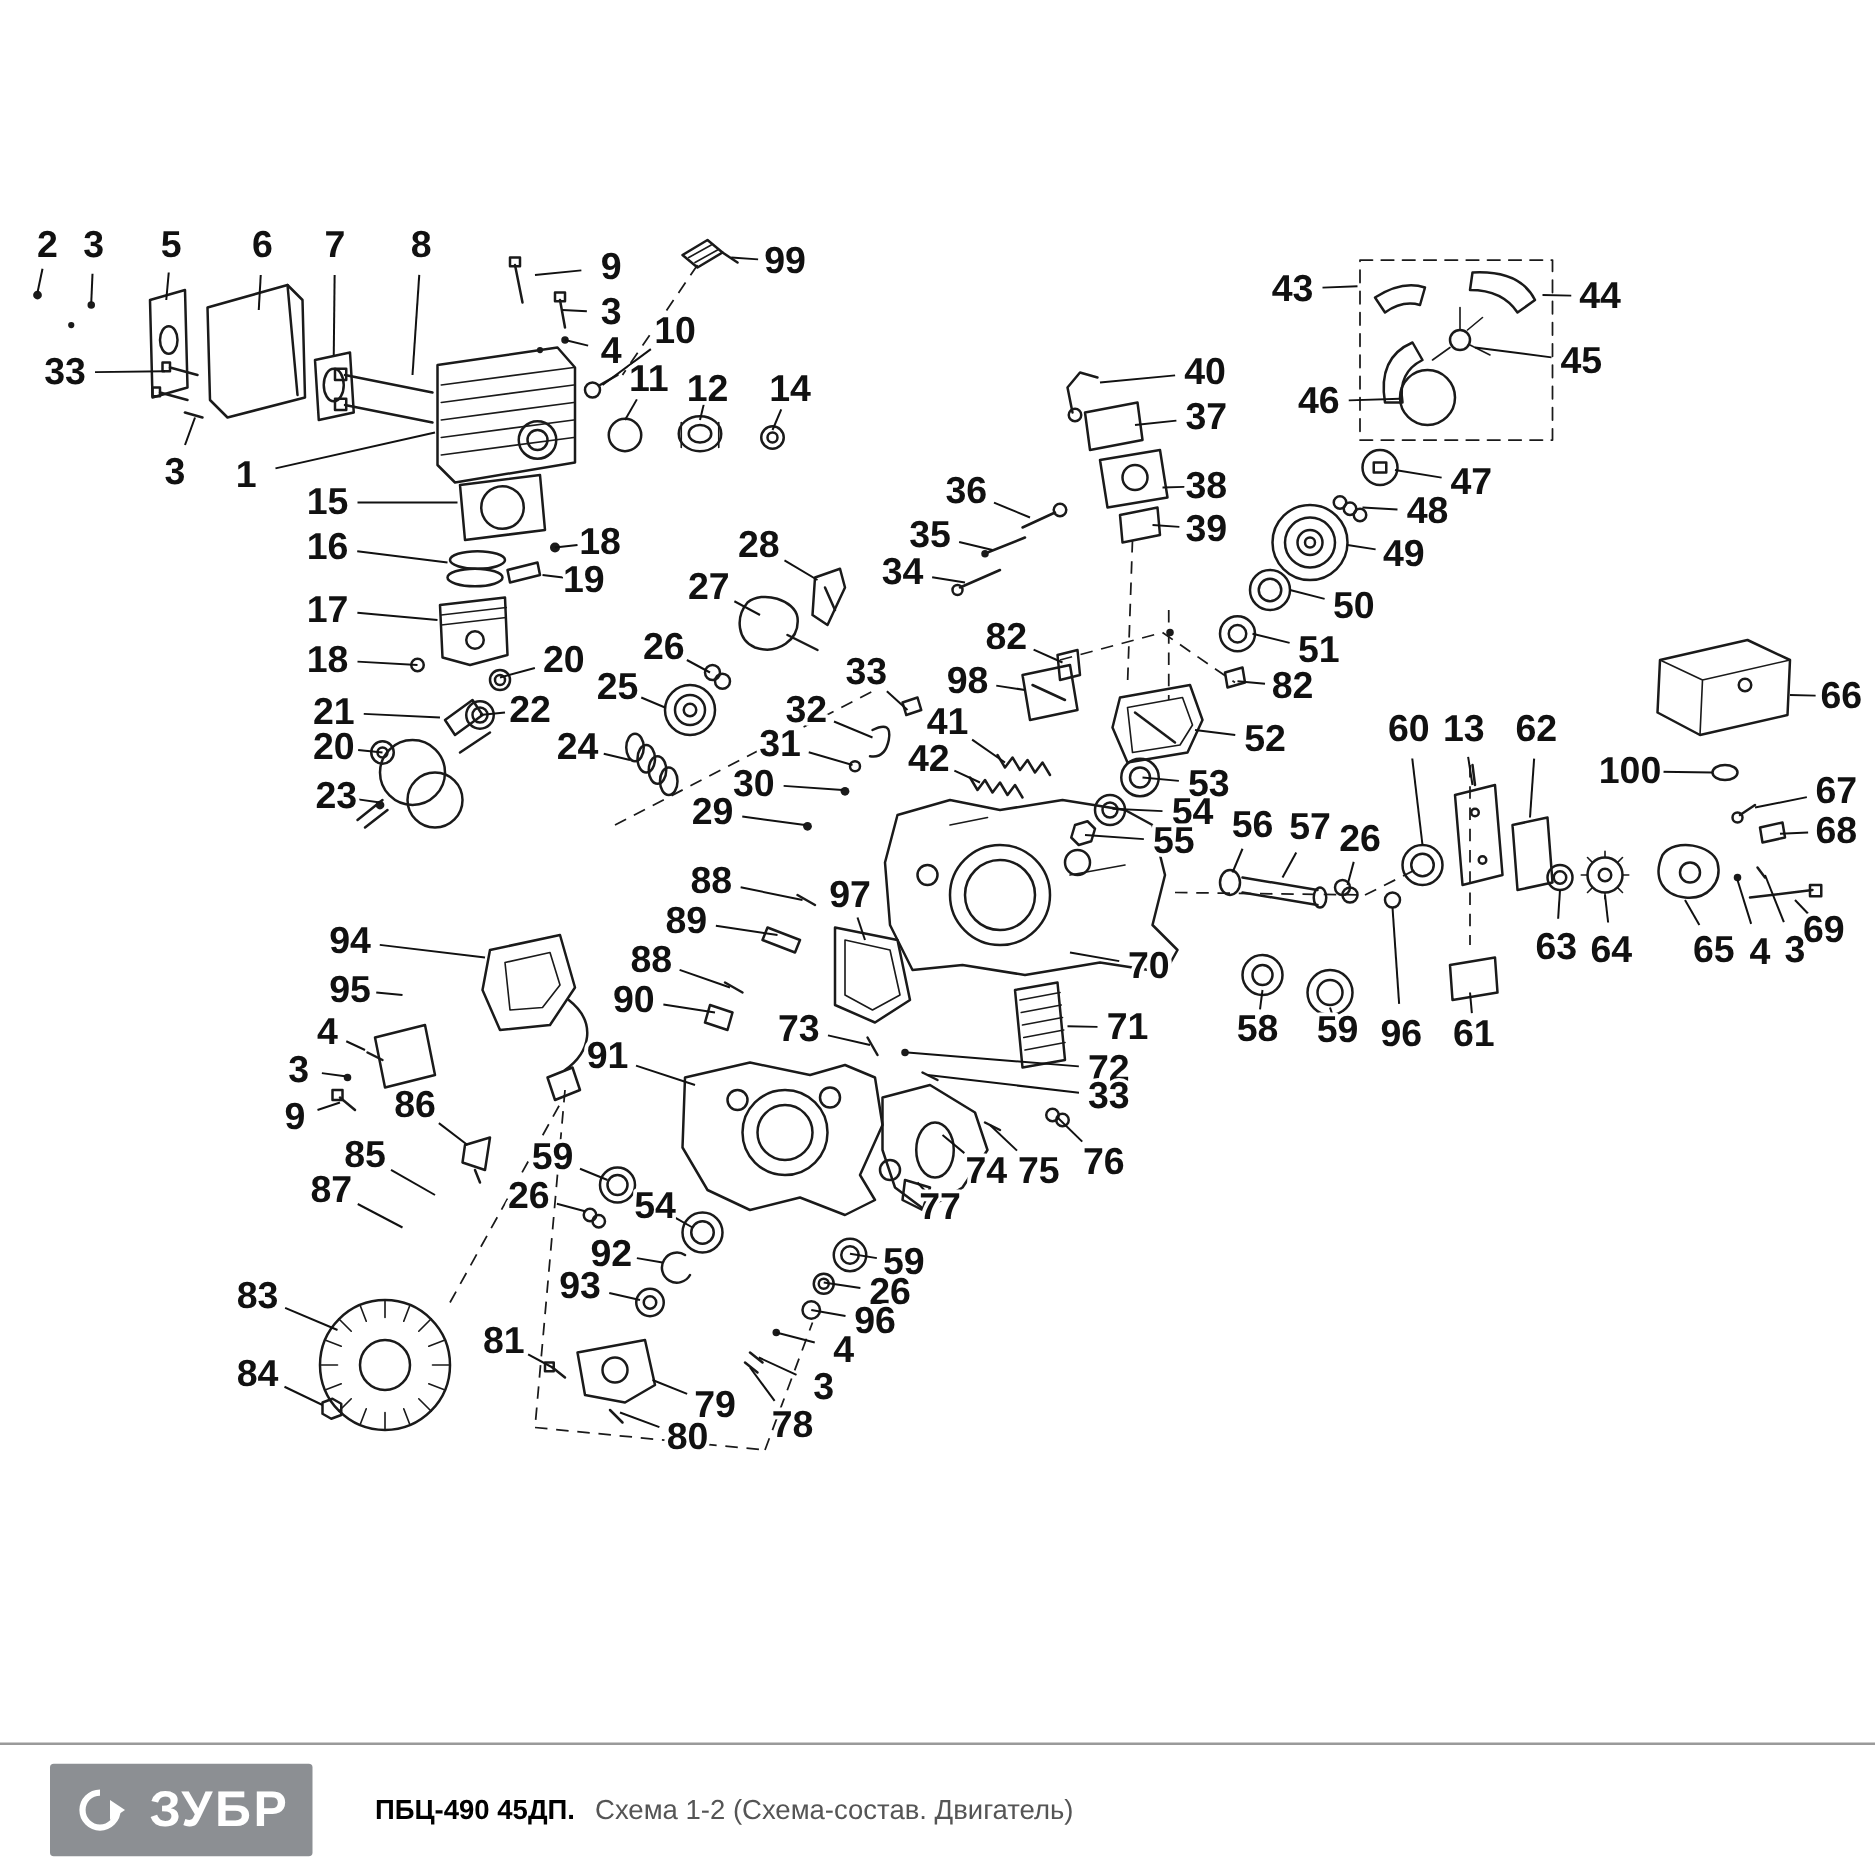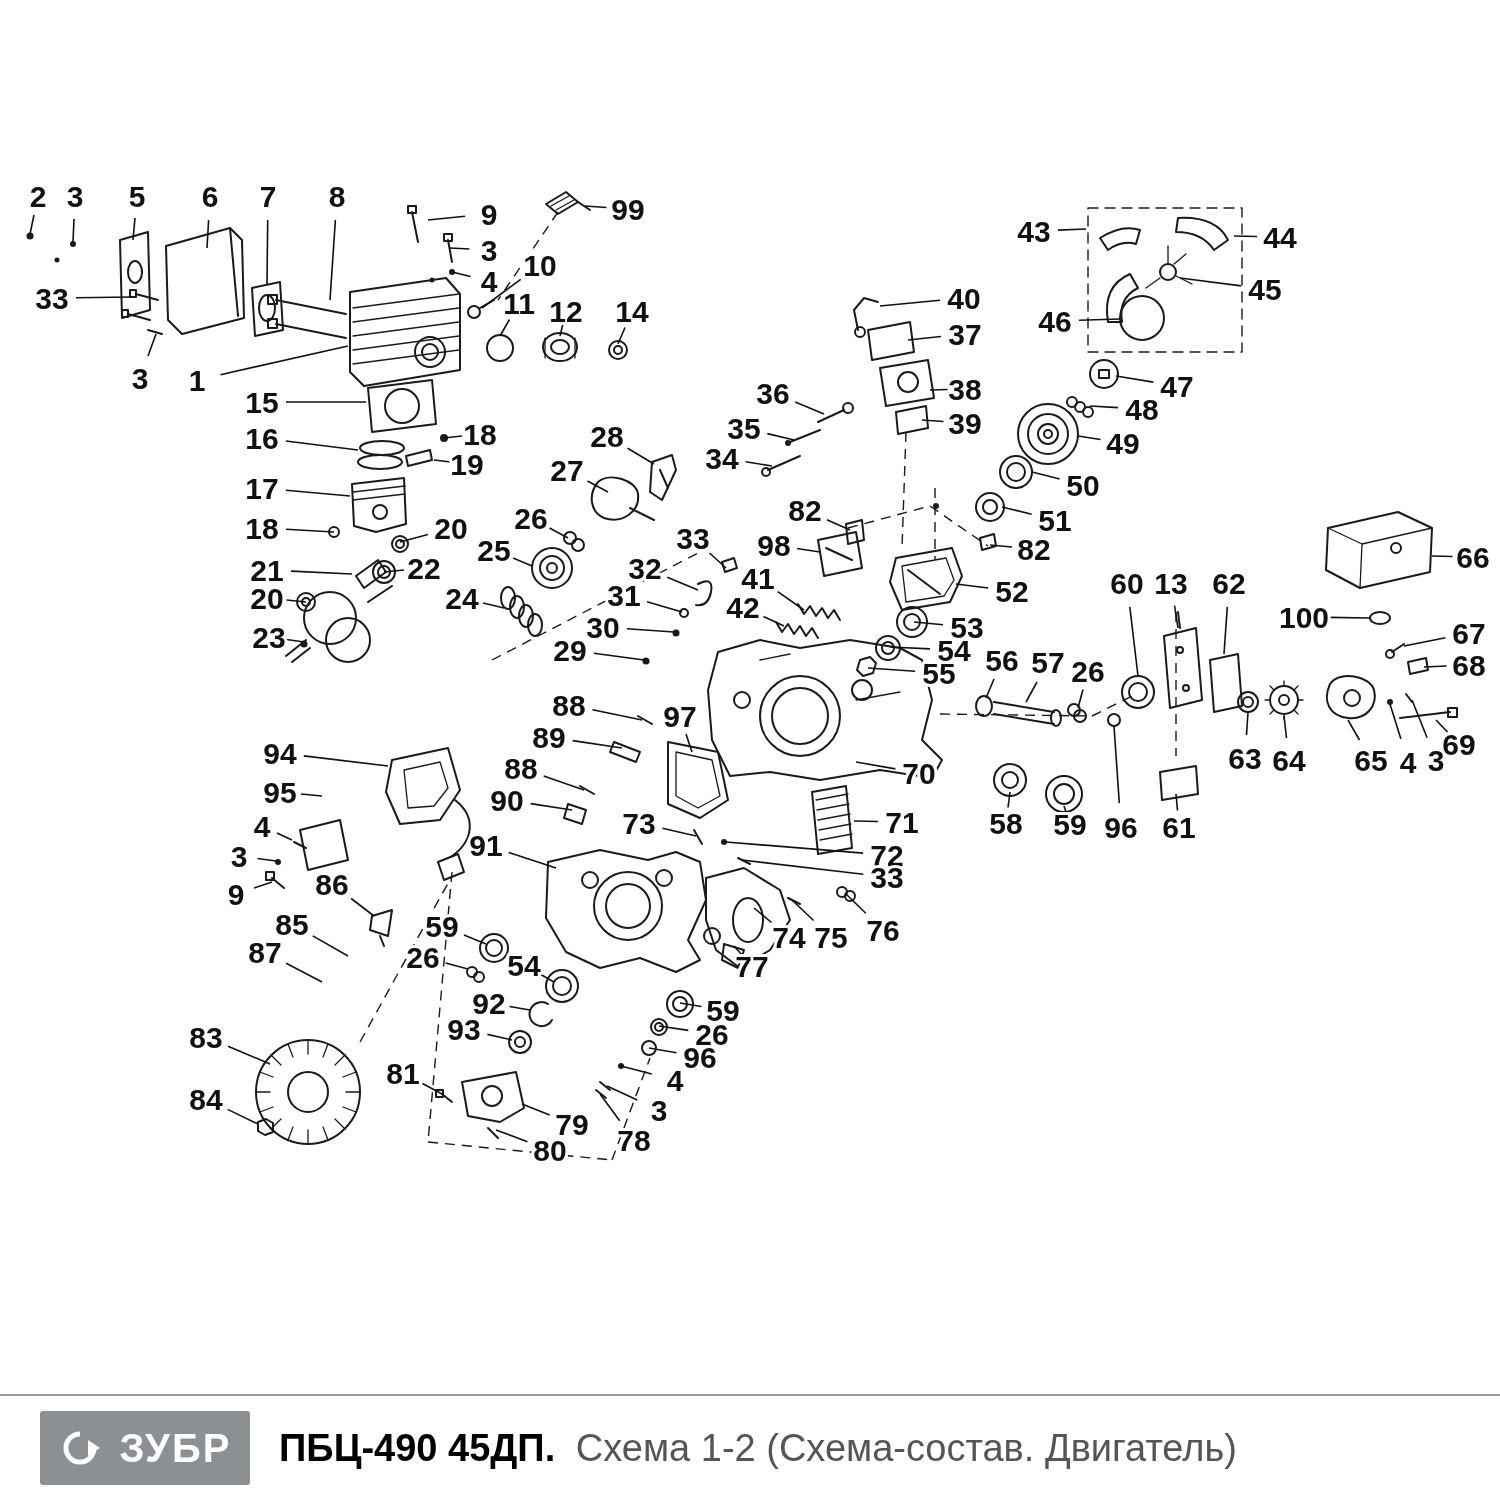--- a/index.html
+++ b/index.html
@@ -24,21 +24,21 @@
     stroke-linejoin:round;
   }
   .footer{position:absolute;left:0;bottom:0;width:1500px;height:106px;background:#fff;}
   .footer-rule{height:0;border-top:2px solid #9a9a9a;}
   .footer-row{display:flex;align-items:center;height:104px;padding-left:40px;box-sizing:border-box;}
   .logo{
     width:210px;height:74px;background:var(--logo-bg);
     display:flex;align-items:center;justify-content:center;gap:19px;border-radius:3px;
   }
   .logo-text{color:#fff;font-weight:700;font-size:40px;letter-spacing:2px;line-height:1;}
-  .caption{margin-left:29px;font-size:38px;white-space:nowrap;}
+  .caption{margin-left:50px;font-size:22px;white-space:nowrap;}
   .model{font-weight:700;color:#000;}
   .subtitle{font-weight:400;color:var(--subtitle);margin-left:10px;}
 </style>
 </head>
 <body>
 
 <svg id="diagram" width="1500" height="1395" viewBox="0 0 1500 1395" xmlns="http://www.w3.org/2000/svg">
 
   <g>
 

